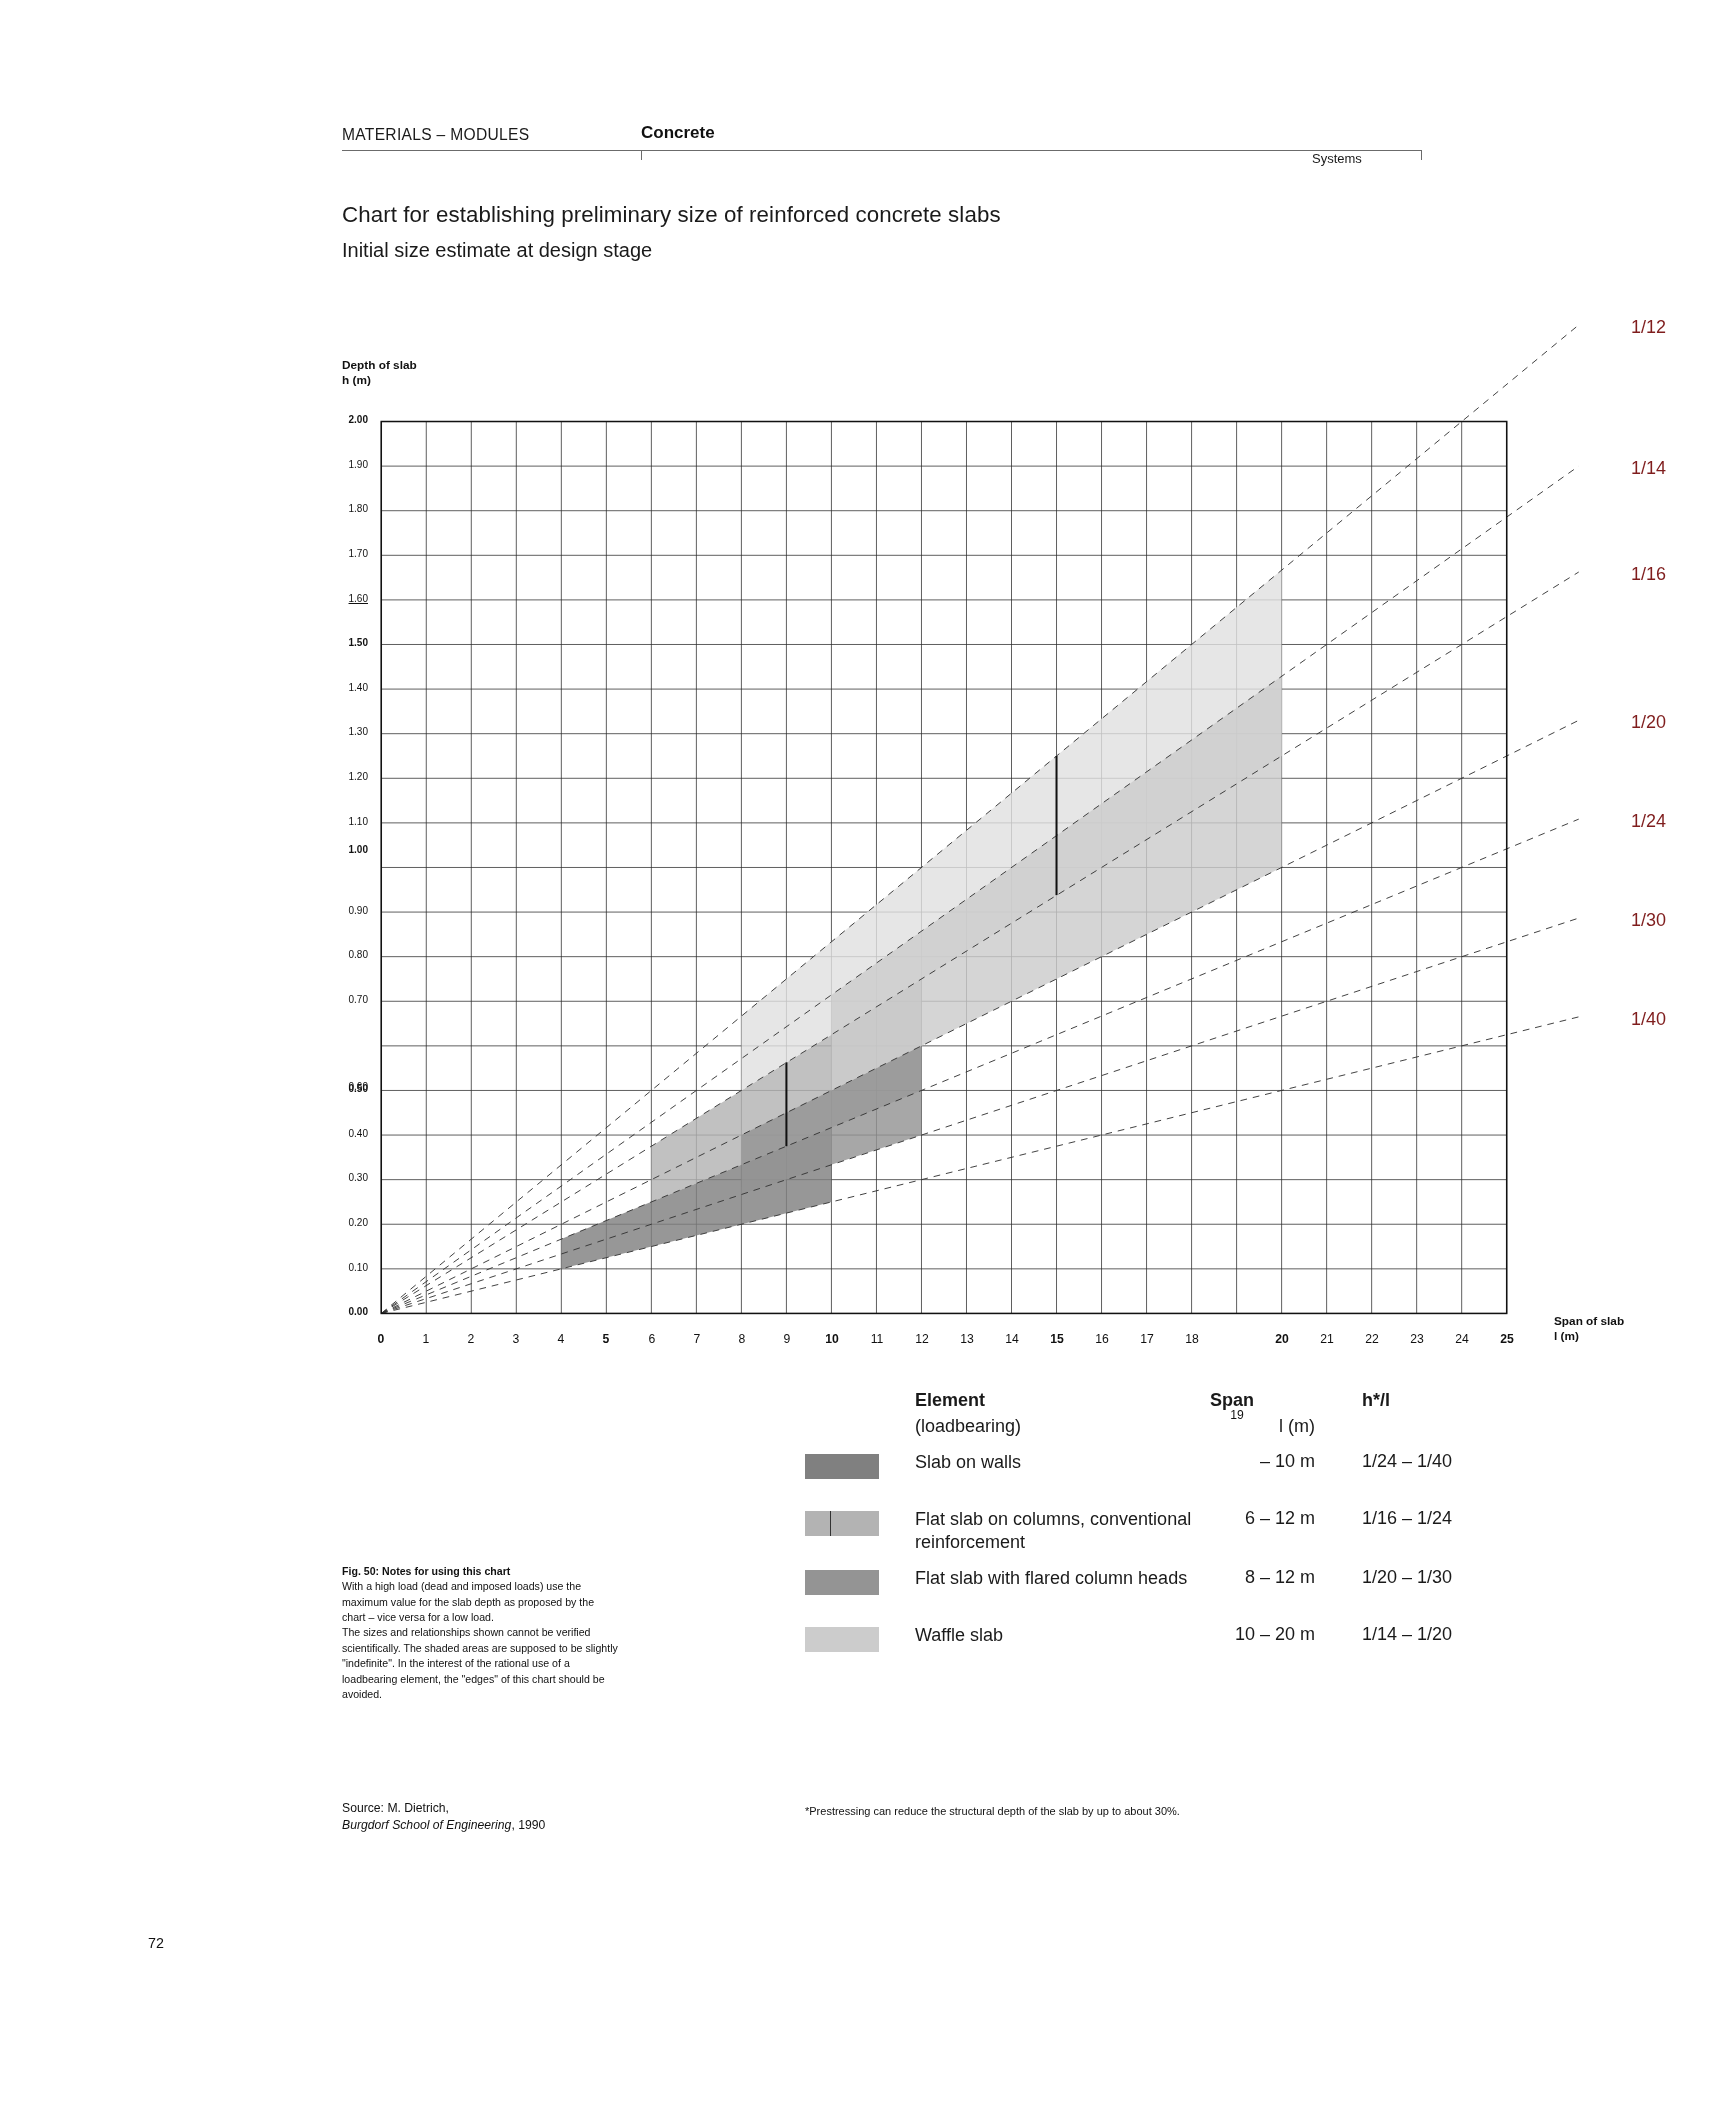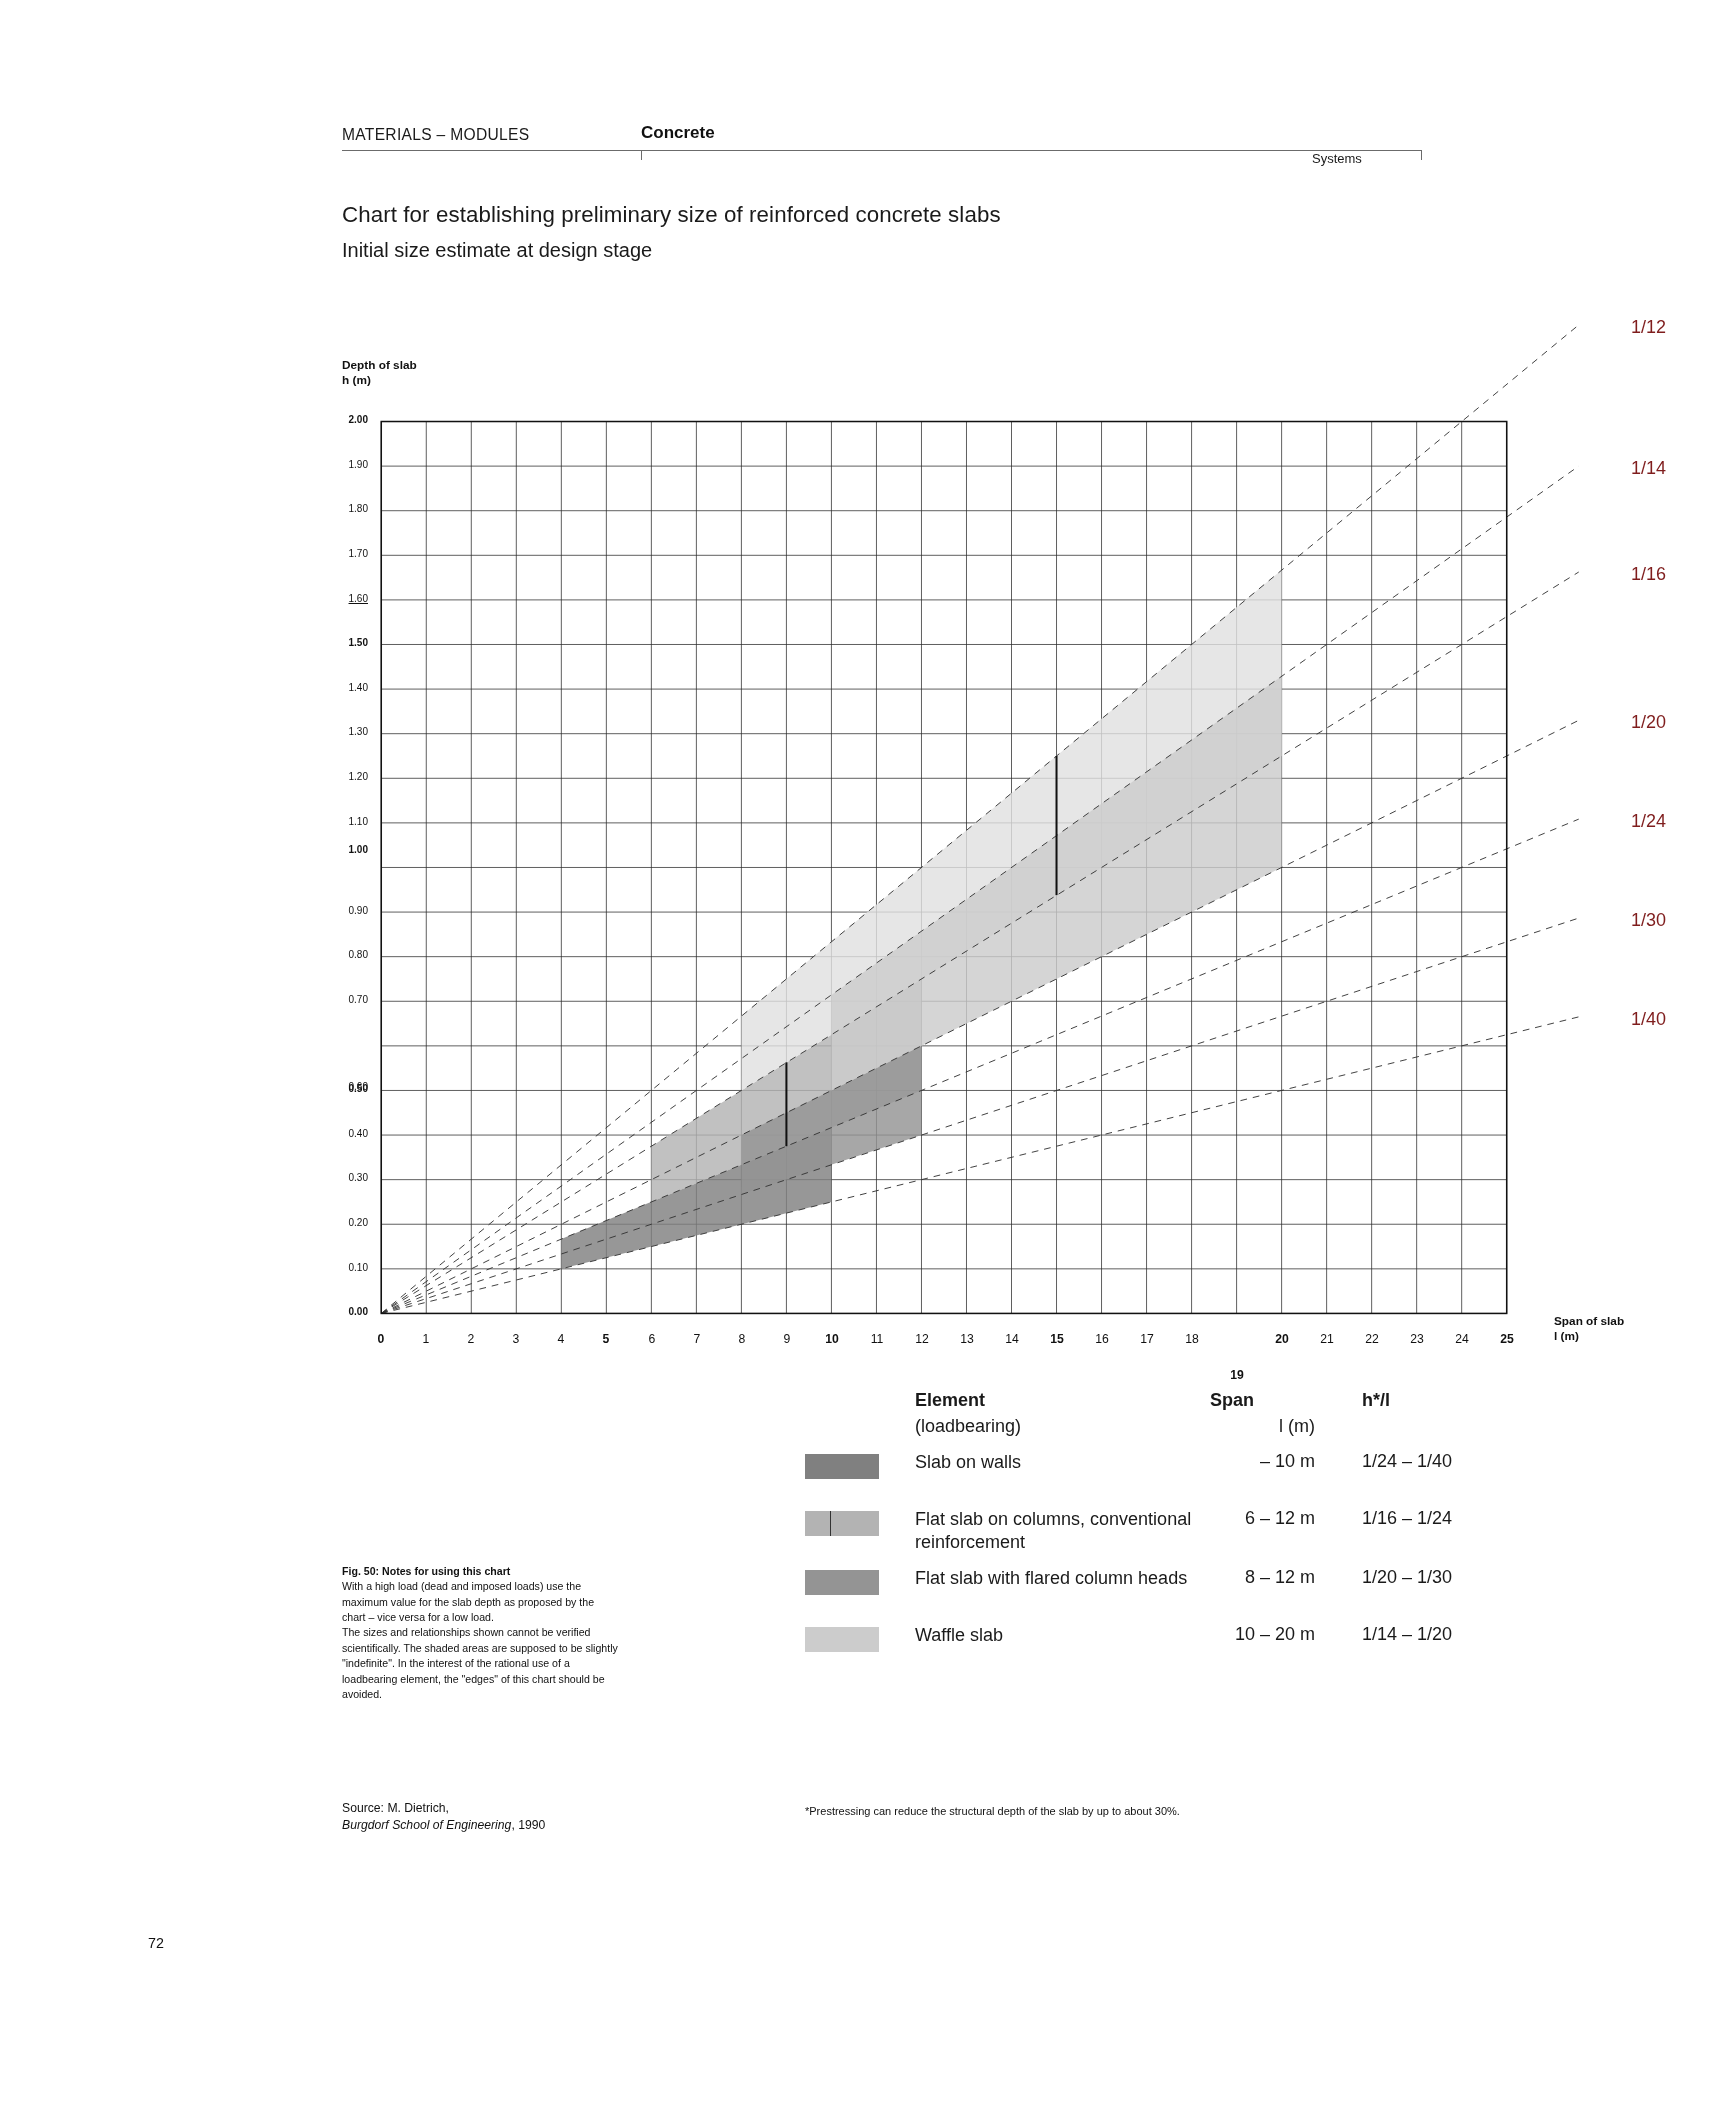--- a/index.html
+++ b/index.html
@@ -393,21 +393,21 @@
         <div class="x-tick-label" style="left: 770px; width: 34px; top: 1332px;">9</div>
         <div class="x-tick-label" style="left: 815px; width: 34px; top: 1332px; font-weight: bold;">10</div>
         <div class="x-tick-label" style="left: 860px; width: 34px; top: 1332px;">11</div>
         <div class="x-tick-label" style="left: 905px; width: 34px; top: 1332px;">12</div>
         <div class="x-tick-label" style="left: 950px; width: 34px; top: 1332px;">13</div>
         <div class="x-tick-label" style="left: 995px; width: 34px; top: 1332px;">14</div>
         <div class="x-tick-label" style="left: 1040px; width: 34px; top: 1332px; font-weight: bold;">15</div>
         <div class="x-tick-label" style="left: 1085px; width: 34px; top: 1332px;">16</div>
         <div class="x-tick-label" style="left: 1130px; width: 34px; top: 1332px;">17</div>
         <div class="x-tick-label" style="left: 1175px; width: 34px; top: 1332px;">18</div>
-        <div class="x-tick-label" style="left: 1220px; width: 34px; top: 1368px; font-weight: bold;">19</div>
+        <div class="x-tick-label" style="left: 1220px; width: 34px; top: 1408px;">19</div>
         <div class="x-tick-label" style="left: 1265px; width: 34px; top: 1332px; font-weight: bold;">20</div>
         <div class="x-tick-label" style="left: 1310px; width: 34px; top: 1332px;">21</div>
         <div class="x-tick-label" style="left: 1355px; width: 34px; top: 1332px;">22</div>
         <div class="x-tick-label" style="left: 1400px; width: 34px; top: 1332px;">23</div>
         <div class="x-tick-label" style="left: 1445px; width: 34px; top: 1332px;">24</div>
         <div class="x-tick-label" style="left: 1490px; width: 34px; top: 1332px; font-weight: bold;">25</div>
       </div>
     <div id="ratio-holder">
         <div class="ratio-label" style="left: 1587px; top: 317px;">1/12</div>
         <div class="ratio-label" style="left: 1587px; top: 458px;">1/14</div>

